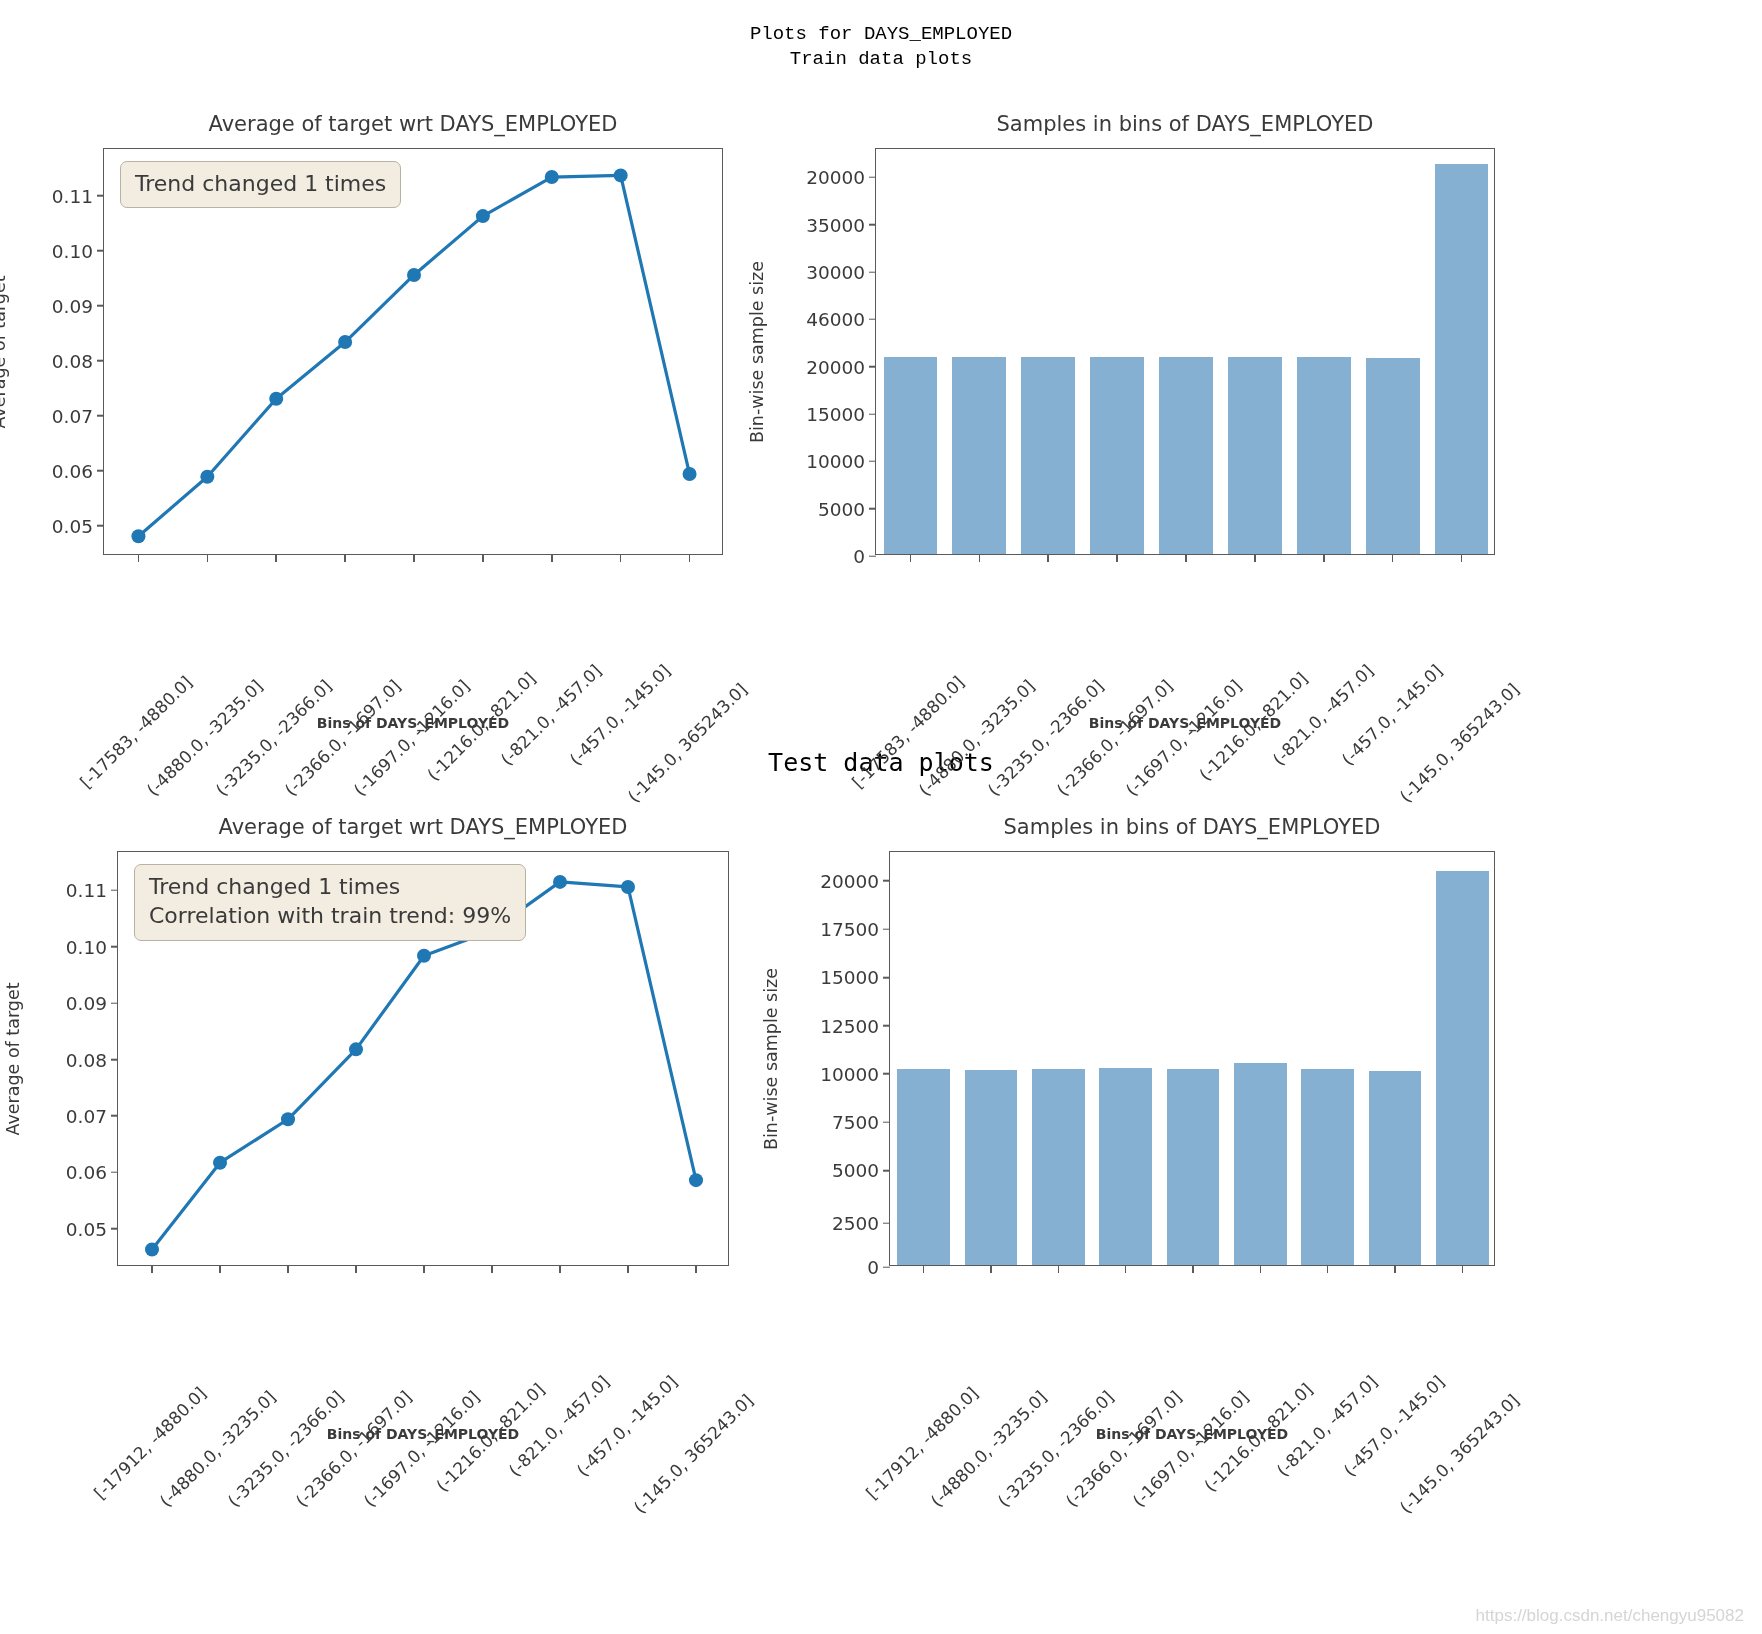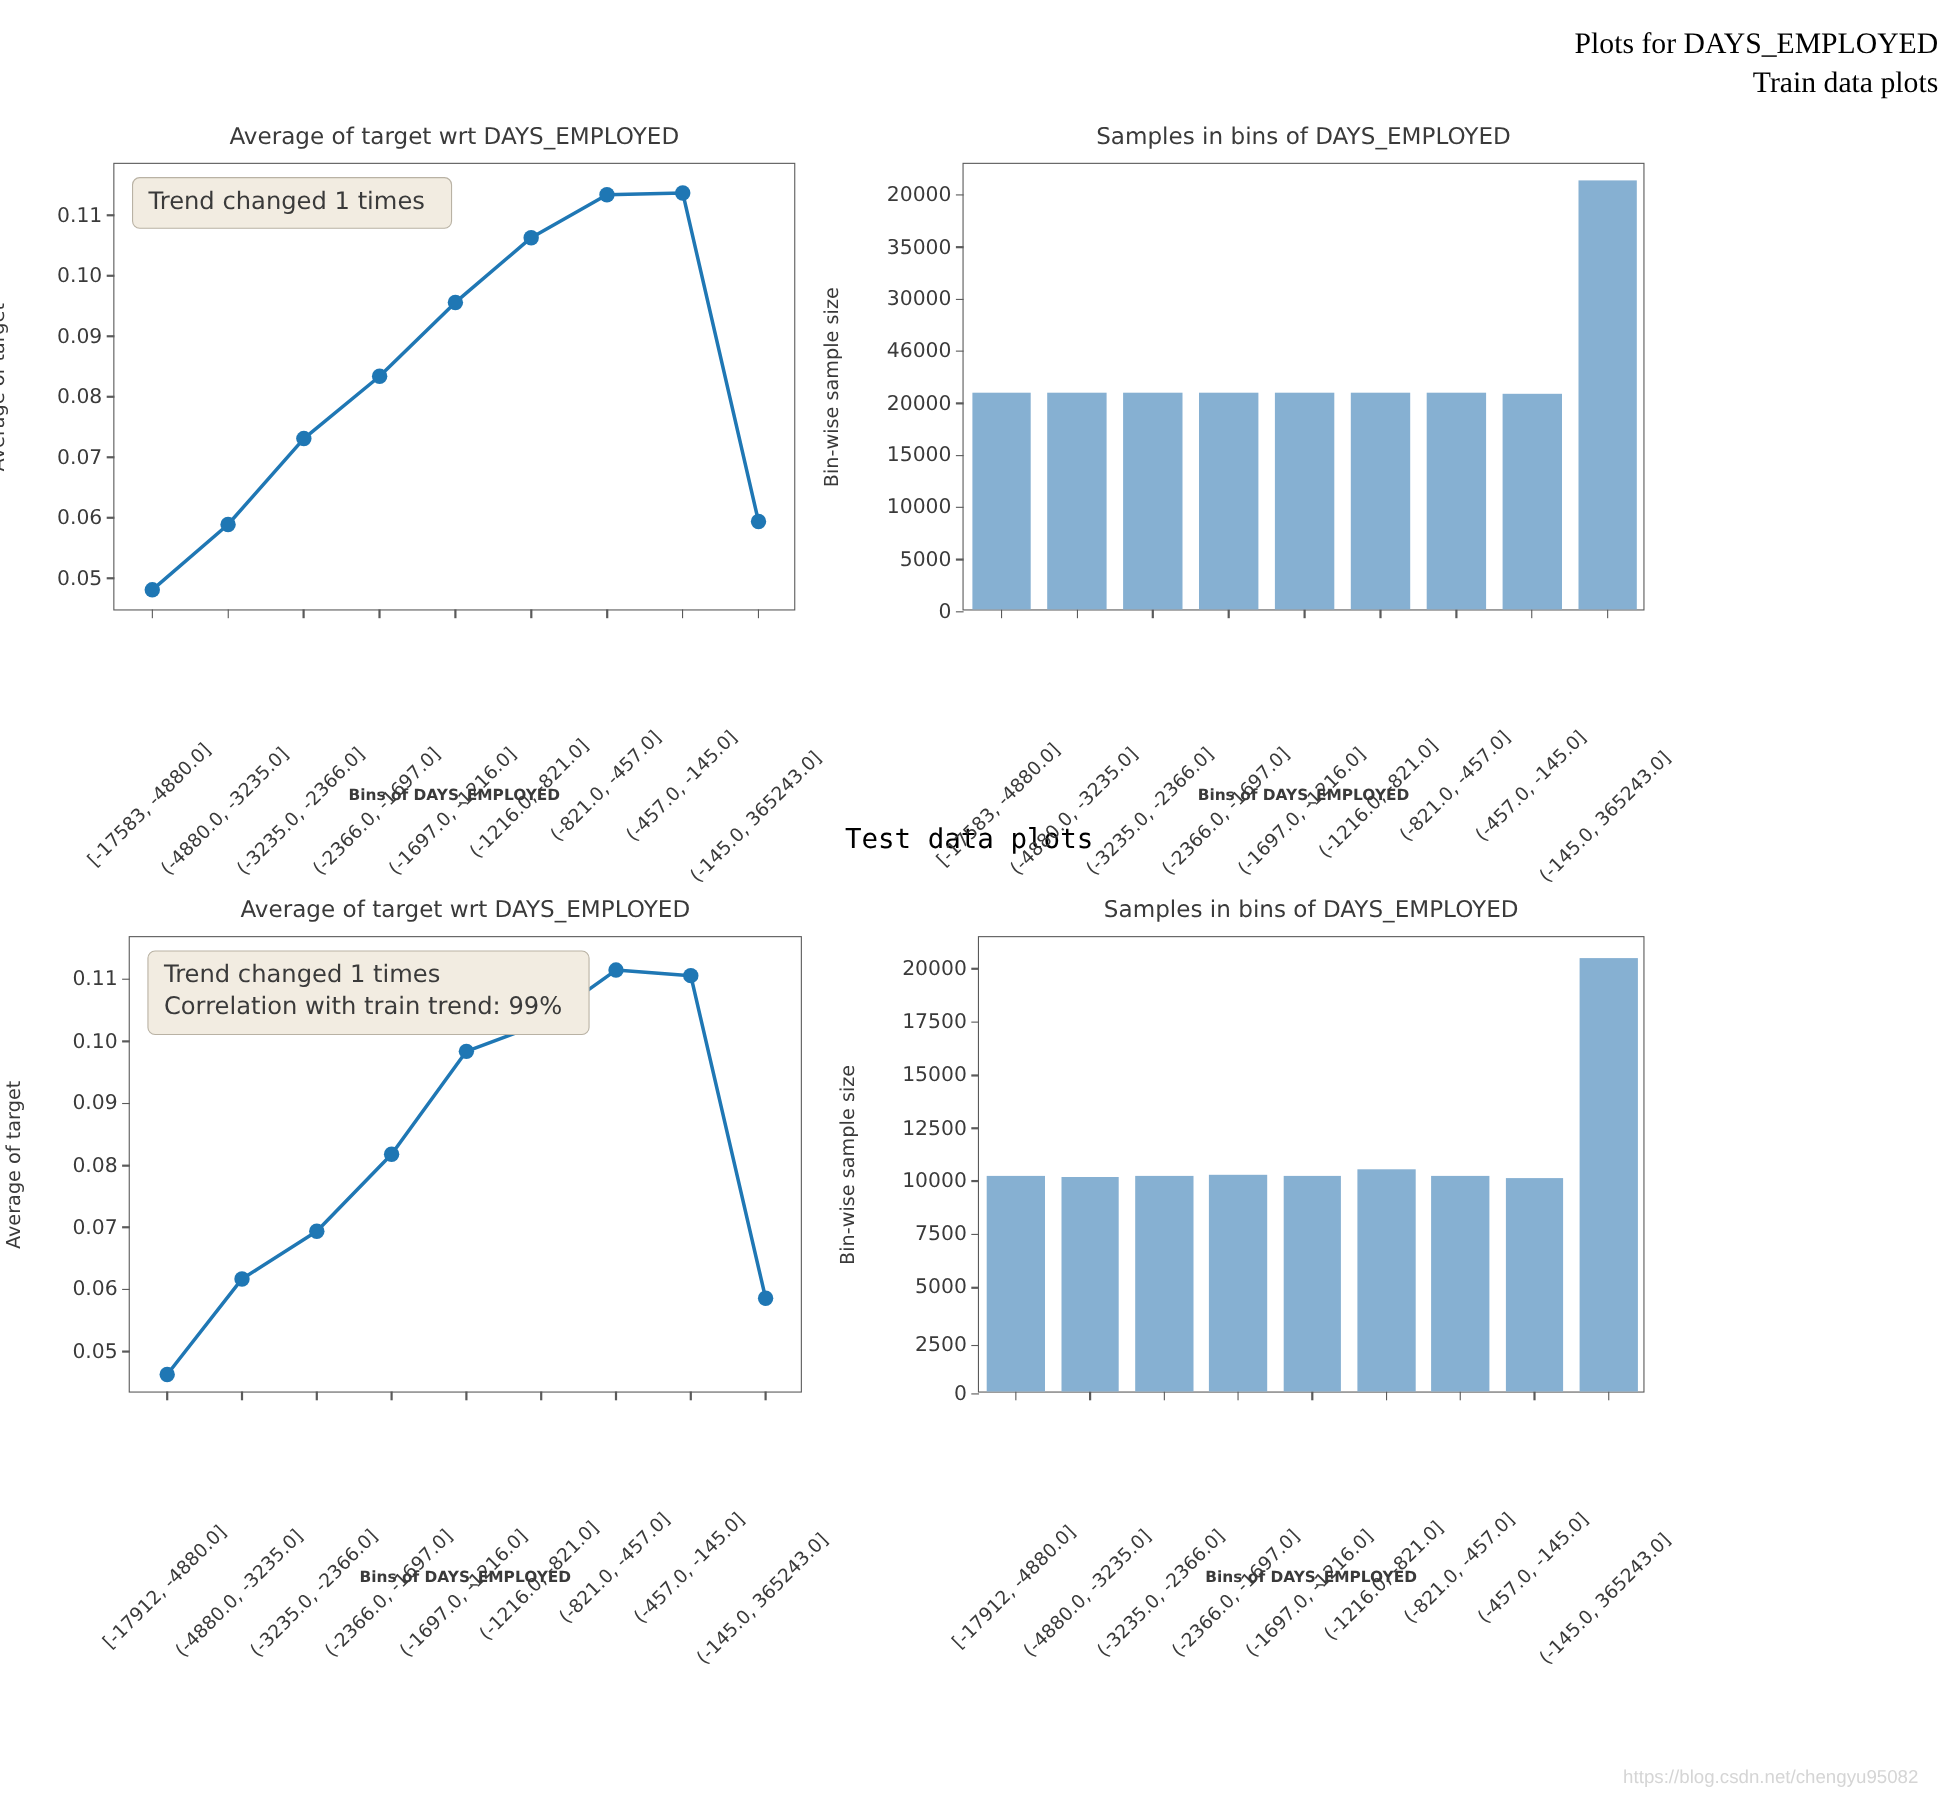--- a/index.html
+++ b/index.html
@@ -12,23 +12,23 @@
     height: 1634px;
     font-family: "DejaVu Sans", sans-serif;
     color: #2b2b2b;
     position: relative;
     overflow: hidden;
   }
 
   
   .suptitle {
     width: 100%;
-    text-align: right;
-    font-family: Liberation Serif, serif;
-    font-size: 27px;
+    text-align: center;
+    font-family: Liberation Mono, monospace;
+    font-size: 19px;
     color: #000;
     line-height: 1.32;
     letter-spacing: 0px;
   }
   #suptitle-main { position: absolute; top: 22px; left: 0; }
   #section-test-title {
     position: absolute; top: 748px; left: 0;
     font-family: "DejaVu Sans Mono", "Liberation Mono", monospace;
     font-size: 25px;
     width: 100%;
@@ -123,21 +123,21 @@
     bottom: 0;
     background: #86b0d2;
   }
 
   
   .annot {
     position: absolute;
     background: #f2ece1;
     border: 1.4px solid #b9b2a4;
     border-radius: 7px;
-    padding: 7px 24px 9px 14px;
+    padding: 7px 14px 9px 14px;
     font-size: 22px;
     color: #3a3a3a;
     line-height: 1.33;
     white-space: pre;
     box-sizing: border-box;
   }
 
   
   #watermark {
     position: absolute;

